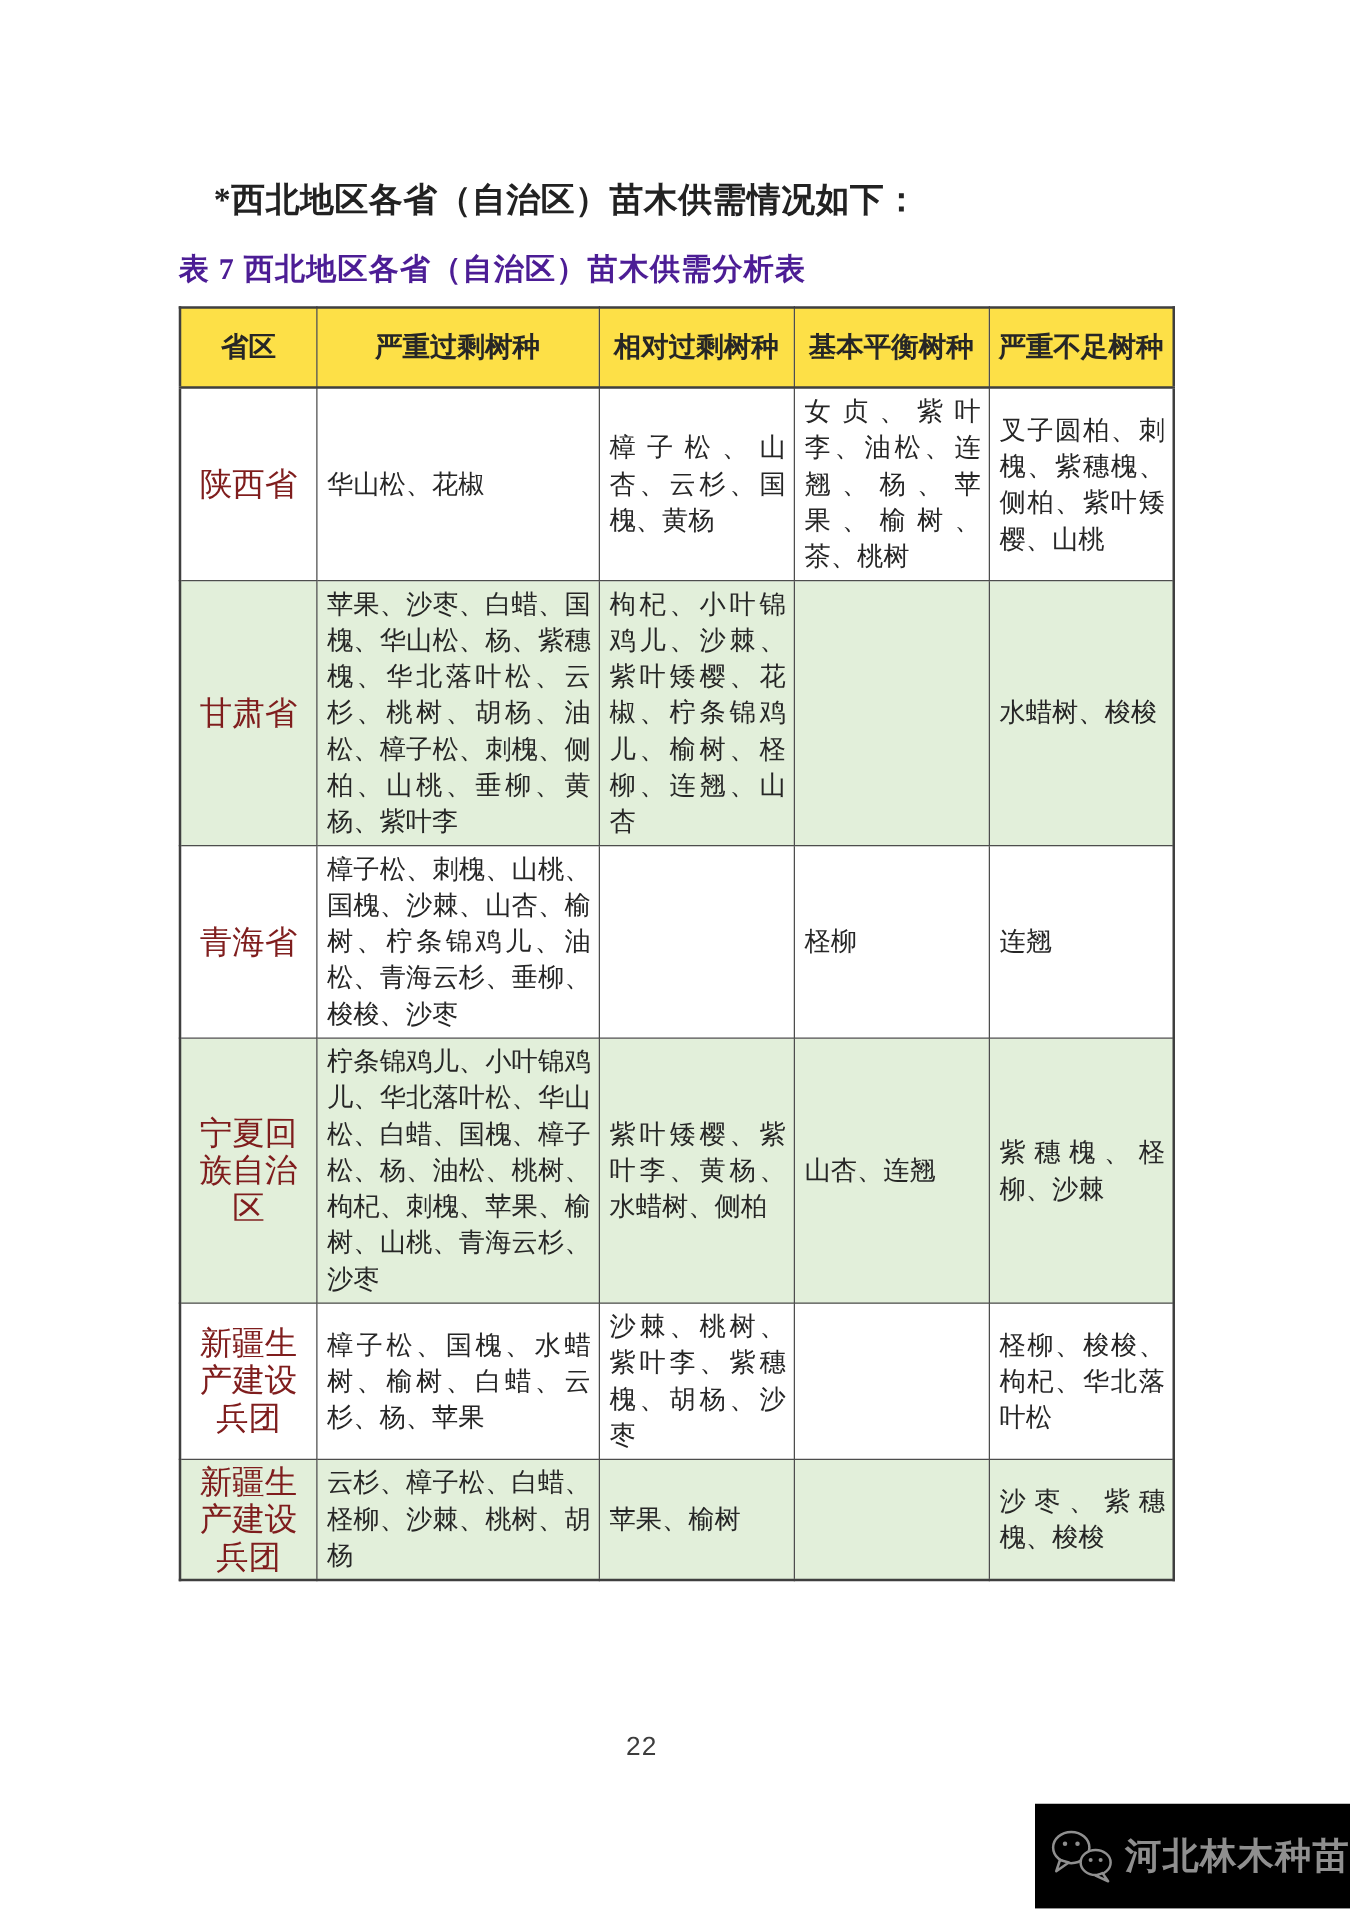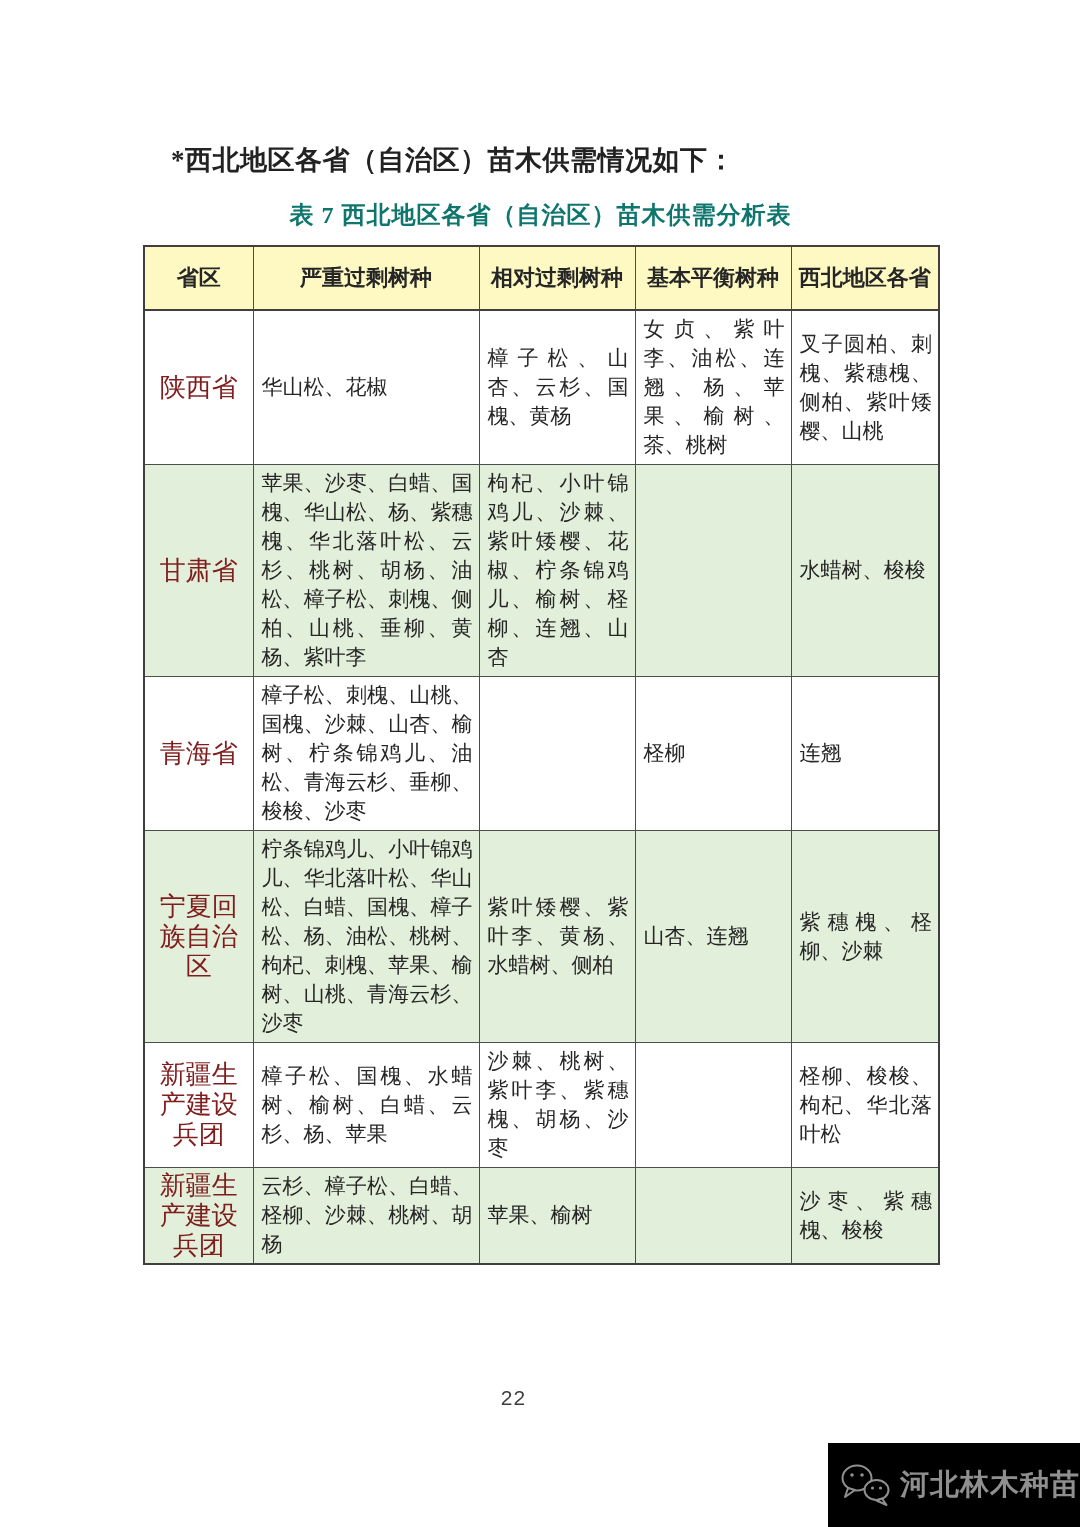--- a/index.html
+++ b/index.html
@@ -7,32 +7,32 @@
   .page {
     position:relative; width:1080px; height:1527px; background:#ffffff;
     font-family:"Liberation Serif","DejaVu Serif",serif; color:#2f2f2f; overflow:hidden;
   }
   .intro {
     position:absolute; left:171px; top:142px;
     font-size:27px; font-weight:bold; letter-spacing:0.5px; color:#222;
   }
   .caption {
     position:absolute; left:143px; top:199px; width:795px;
-    text-align:center; font-size:24px; font-weight:bold; color:#0f766e; letter-spacing:1px;
+    text-align:left; font-size:24px; font-weight:bold; color:#4c1d95; letter-spacing:1px;
   }
   table.supply {
     position:absolute; left:143px; top:245px;
     border-collapse:collapse; table-layout:fixed;
     border:2px solid #3f3f3f;
   }
   table.supply th, table.supply td {
     border:1px solid #4d4d4d; vertical-align:middle;
   }
   table.supply thead th {
-    background:#fef9c3; font-size:22px; font-weight:bold;
+    background:#fde047; font-size:22px; font-weight:bold;
     text-align:center; height:64px; color:#262626;
   }
   table.supply thead tr { border-bottom:2px solid #3f3f3f; }
   td.region {
     text-align:center; font-size:26px; padding:0 4px; color:#7f1d1d;
     line-height:30px;
   }
   td.data {
     font-size:21px; line-height:29px; text-align:justify;
     padding:4px 6px 4px 8px; color:#262626;
@@ -74,21 +74,21 @@
         <col style="width:156px">
         <col style="width:156px">
         <col style="width:148px">
     </colgroup>
     <thead>
       <tr>
         <th>省区</th>
         <th>严重过剩树种</th>
         <th>相对过剩树种</th>
         <th>基本平衡树种</th>
-        <th>西北地区各省</th>
+        <th>严重不足树种</th>
       </tr>
     </thead>
     <tbody>
       <tr class="r1">
         <td class="region">陕西省</td>
         <td class="data">华山松、花椒</td>
         <td class="data">樟子松、山杏、云杉、国槐、黄杨</td>
         <td class="data">女贞、紫叶李、油松、连翘、杨、苹果、榆树、茶、桃树</td>
         <td class="data">叉子圆柏、刺槐、紫穗槐、侧柏、紫叶矮樱、山桃</td>
       </tr>

